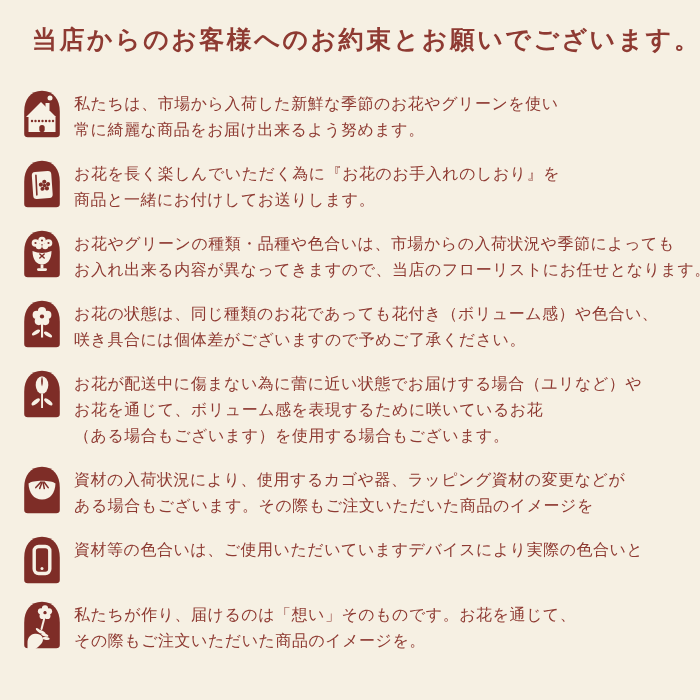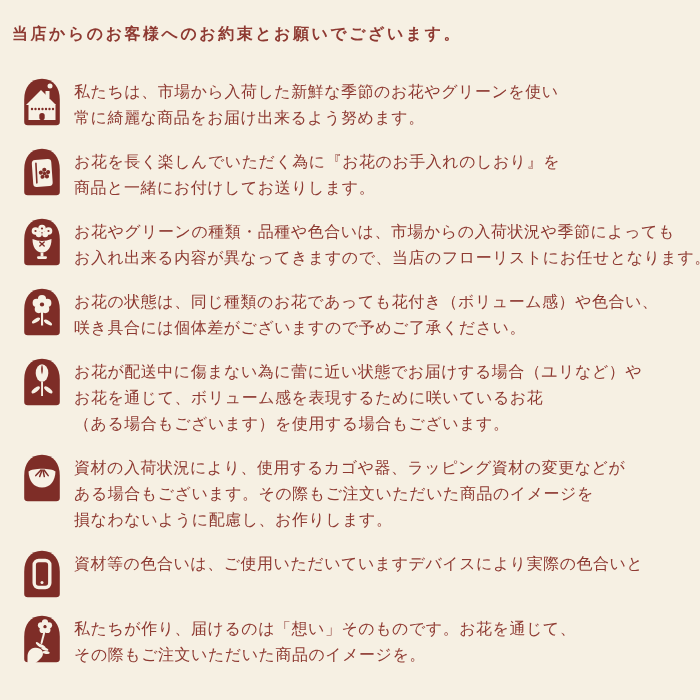--- a/index.html
+++ b/index.html
@@ -11,22 +11,22 @@
   html,body{margin:0;padding:0;}
   .page{
     width:700px;height:700px;box-sizing:border-box;
     background:var(--bg);
     color:var(--text);
     font-family:"DejaVu Sans","Liberation Sans",sans-serif;
     overflow:hidden;
     padding-top:24px;
   }
   .title{
-    font-size:16px;font-weight:bold;letter-spacing:2.5px;
-    margin:0 0 33px 12px;line-height:1.3;white-space:nowrap;
+    font-size:25px;font-weight:bold;letter-spacing:2.5px;
+    margin:0 0 33px 32px;line-height:1.3;white-space:nowrap;
   }
   .items{margin:0;}
   .item{display:flex;align-items:flex-start;margin:0 0 17px 22px;}
   .icon{flex:0 0 40px;width:40px;height:48px;margin-right:12px;}
   .icon svg{display:block;}
   .text{padding-top:1px;}
   .line{
     font-size:16px;line-height:26px;letter-spacing:0.5px;
     white-space:nowrap;
   }
@@ -171,21 +171,20 @@
             <line x1="19" y1="16" x2="13.8" y2="21.6"></line>
             <line x1="20" y1="16.2" x2="17.7" y2="22.6"></line>
             <line x1="21" y1="16.2" x2="22.3" y2="22.6"></line>
             <line x1="22" y1="16" x2="26.2" y2="21.6"></line>
           </g>
         </svg>
       </span>
       <div class="text">
         <div class="line">資材の入荷状況により、使用するカゴや器、ラッピング資材の変更などが</div>
         <div class="line">ある場合もございます。その際もご注文いただいた商品のイメージを</div>
-        <div class="line">損なわないように配慮し、お作りします。</div>
       </div>
     </div>
 
     <div class="item">
       <span class="icon">
         <svg width="40" height="48" viewBox="0 0 40 48">
           <path d="M20 .8C8.4.8 2.2 9.7 2.2 21.7L2.2 44.1C2.2 46.2 3.7 47.3 5.7 47.3L34.3 47.3C36.3 47.3 37.8 46.2 37.8 44.1L37.8 21.7C37.8 9.7 31.6.8 20 .8Z" fill="var(--icon)"></path>
           <rect x="12.2" y="10.5" width="15.6" height="27" rx="4.5" fill="none" stroke="var(--glyph)" stroke-width="3.4"></rect>
           <circle cx="20" cy="32.6" r="1.5" fill="var(--glyph)"></circle>
         </svg>

